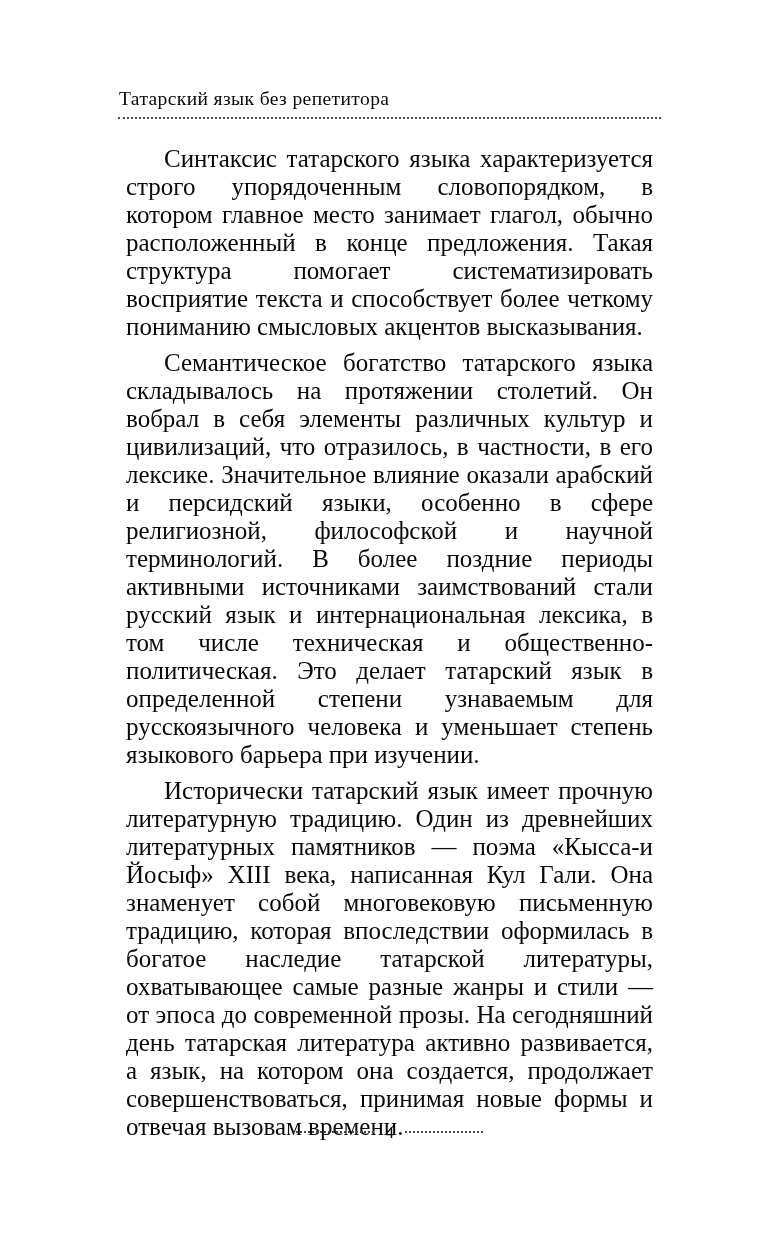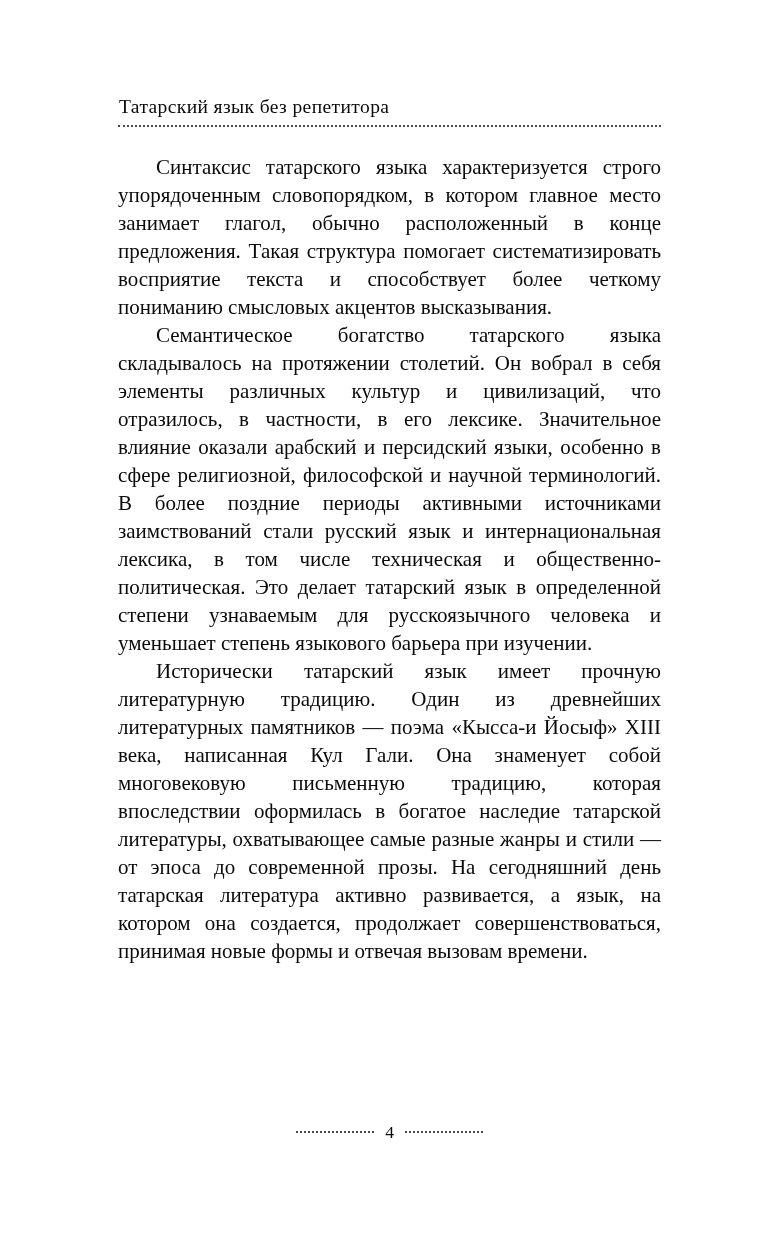--- a/index.html
+++ b/index.html
@@ -15,38 +15,38 @@
     background: #ffffff;
     font-family: "Liberation Serif", "DejaVu Serif", serif;
     color: #0a0a0a;
     box-sizing: border-box;
     overflow: hidden;
   }
   .column {
     position: absolute;
     left: 118px;
     width: 543px;
-    top: 96px;
+    top: 88px;
   }
   .header-title {
     font-size: 19.5px;
     letter-spacing: 0.4px;
     margin: 0 0 7px 1px;
     white-space: nowrap;
   }
   .header-rule {
     border-top: 2.4px dotted #4a4a4a;
     height: 0;
     margin-bottom: 26px;
   }
   .body-text p {
-    margin: 0;
+    margin: 8px;
     text-indent: 38px;
     text-align: justify;
-    font-size: 21px;
+    font-size: 25px;
     line-height: 28px;
     hyphens: none;
   }
   .footer {
     position: absolute;
     left: 118px;
     width: 543px;
     top: 1122px;
     text-align: center;
     font-size: 17px;

